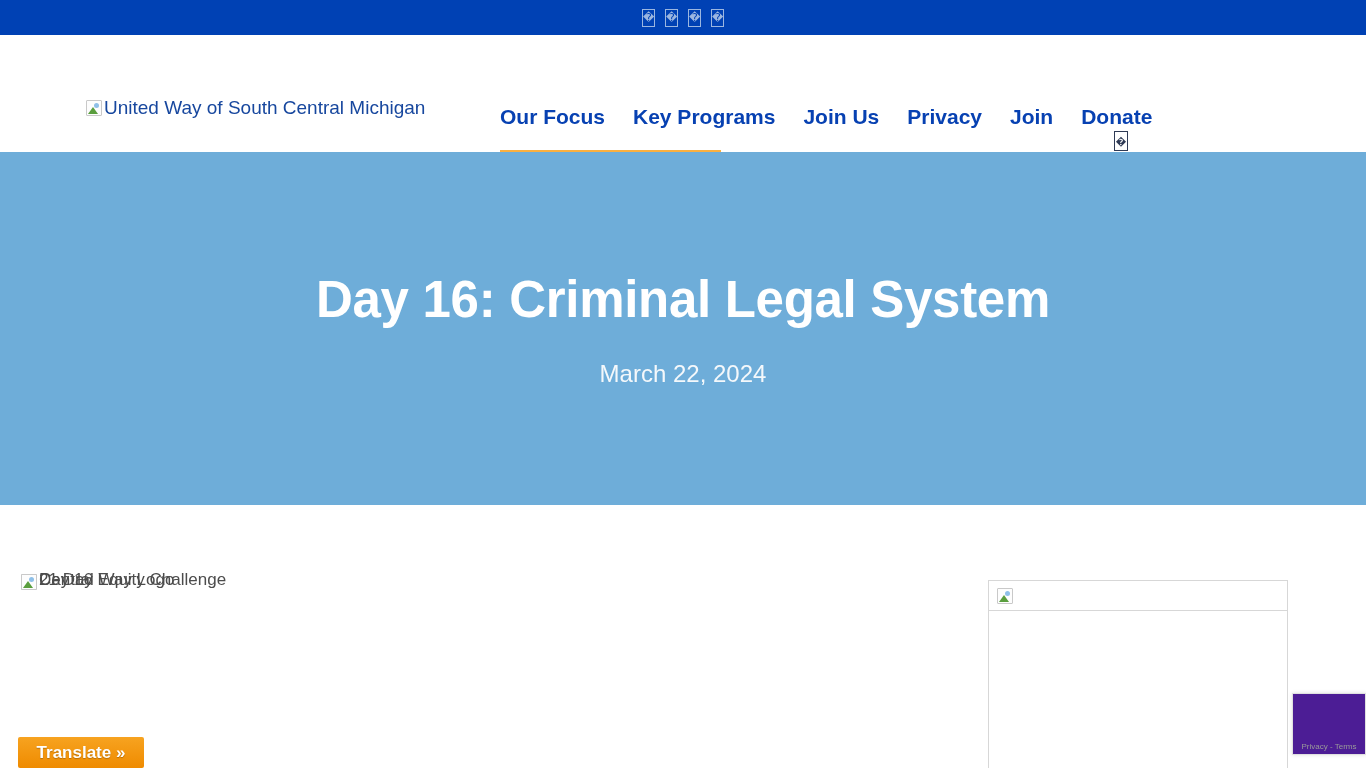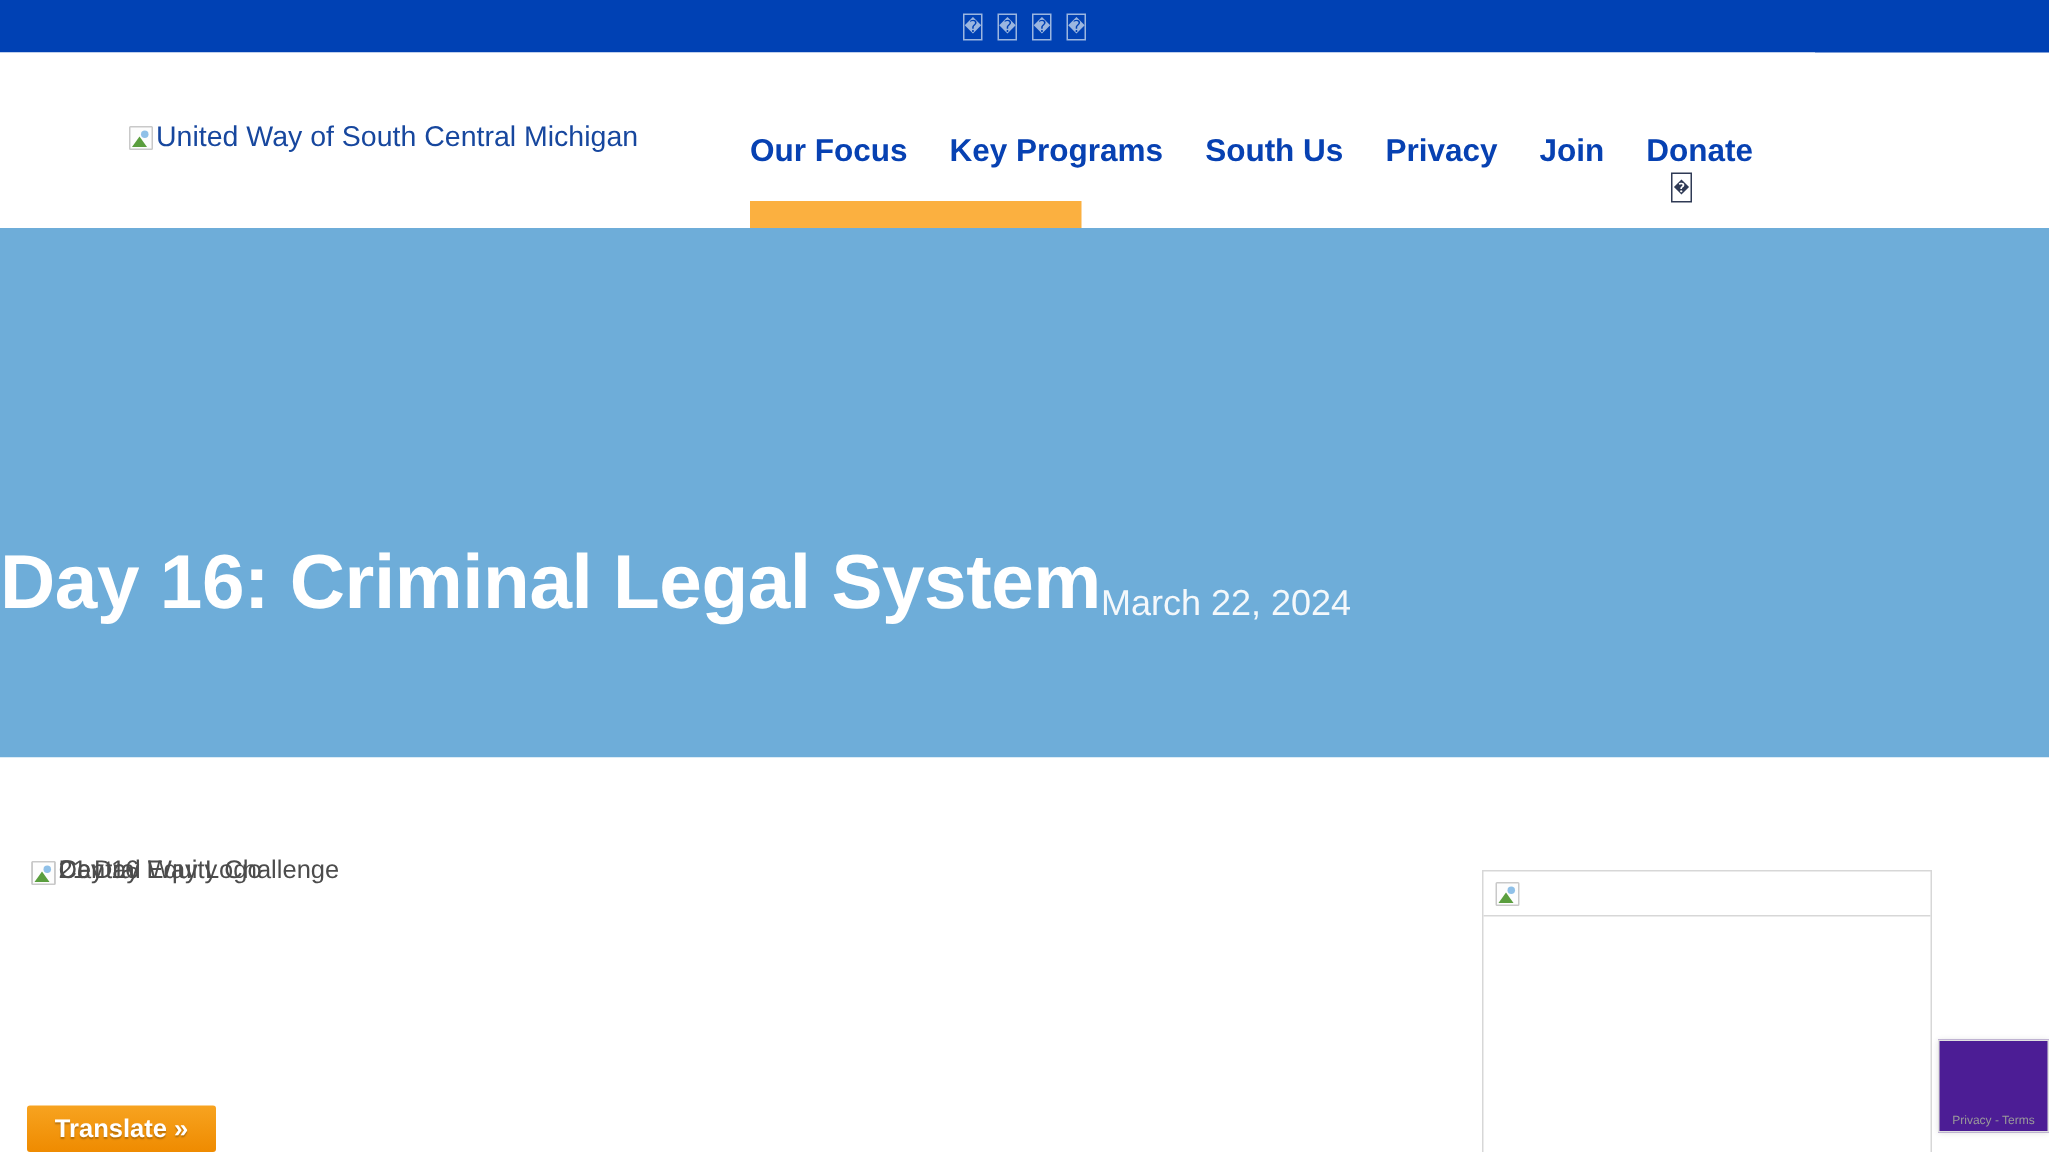--- a/index.html
+++ b/index.html
@@ -28,21 +28,21 @@
     color: #9bb6e0;
     font-size: 11px;
     line-height: 16px;
     text-align: center;
     font-family: "DejaVu Sans", sans-serif;
     cursor: pointer;
   }
 
   
   .header {
-    position: absolute; top: 35px; left: 0;
+    position: absolute; top: 51px; left: 0;
     width: 1210px; height: 117px;
     background: #ffffff;
   }
   .logo-wrap {
     position: absolute; left: 86px; top: 46px;
     display: flex; align-items: center; gap: 2px;
     max-width: 400px;
   }
   .broken-img {
     width: 16px; height: 16px;
@@ -116,21 +116,21 @@
     cursor: pointer;
     padding: 0;
   }
 
   
   .hero {
     position: absolute; top: 152px; left: 0;
     width: 1366px; height: 353px;
     background: #6eadd9;
     display: flex;
-    flex-direction: row;
+    flex-direction: column;
     align-items: center;
     justify-content: flex-start;
     padding-top: 119px;
   }
   .hero-title {
     margin: 0;
     font-size: 51px;
     font-weight: bold;
     color: #ffffff;
     letter-spacing: -0.3px;
@@ -232,21 +232,21 @@
   <div class="header">
 
     <a class="logo-wrap">
       <span class="broken-img"></span>
       <span class="logo-alt">United Way of South Central Michigan</span>
     </a>
 
     <nav class="mainnav">
       <a class="nav-link">Our Focus</a>
       <a class="nav-link">Key Programs</a>
-      <a class="nav-link">South Us</a>
+      <a class="nav-link">Join Us</a>
       <a class="nav-link">Privacy</a>
       <a class="nav-link">Join</a>
       <a class="nav-link">Donate</a>
     </nav>
 
     <button class="cta-button">Join Community Connect</button>
 
     <button class="search-btn">�</button>
   </div>
 

